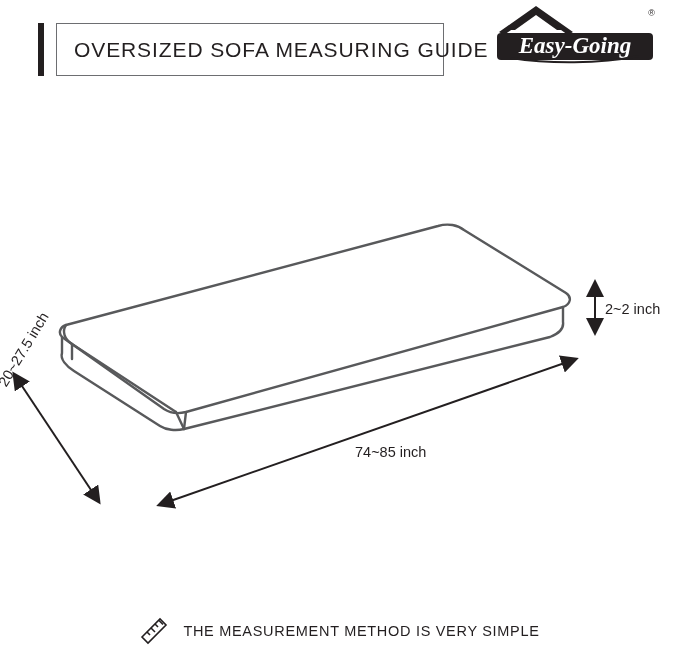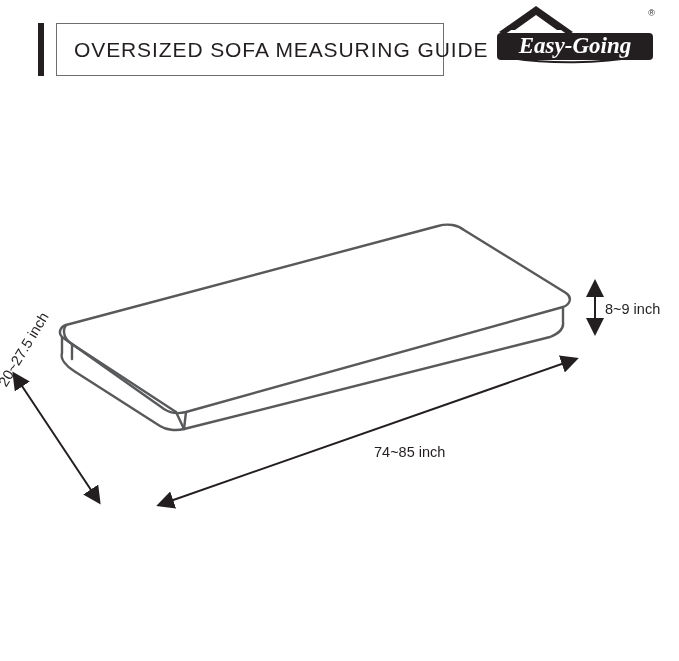--- a/index.html
+++ b/index.html
@@ -87,21 +87,21 @@
     font-size: 14.5px;
     color: #231f20;
     white-space: nowrap;
     font-family: "Liberation Sans", sans-serif;
   }
   #label-height {
     left: 605px;
     top: 205px;
   }
   #label-length {
-    left: 374px;
+    left: 355px;
     top: 348px;
   }
   #label-depth {
     left: -5px;
     top: 285px;
     transform: rotate(-59deg);
     transform-origin: left top;
   }
 
   
@@ -203,19 +203,35 @@
 
       <g stroke="#231f20" stroke-width="2">
         <line x1="159" y1="409" x2="576" y2="263" marker-start="url(#arrowStart)" marker-end="url(#arrowEnd)"></line>
       </g>
 
       <g stroke="#231f20" stroke-width="2">
         <line x1="14" y1="278" x2="99" y2="406" marker-start="url(#arrowStart)" marker-end="url(#arrowEnd)"></line>
       </g>
     </svg>
 
-    <div class="dim-label" id="label-height">8~9 inch</div>
+    <div class="dim-label" id="label-height">2~2 inch</div>
     <div class="dim-label" id="label-length">74~85 inch</div>
     <div class="dim-label" id="label-depth">20~27.5 inch</div>
   </div>
 
+  <div class="footer">
+    <div class="footer-inner">
+      <span class="ruler-icon">
+        <svg width="30" height="30" viewBox="0 0 30 30" xmlns="http://www.w3.org/2000/svg">
+          <g fill="none" stroke="#231f20" stroke-width="1.6">
+            <path d="M3 21 L21 3 L27 9 L9 27 Z"></path>
+            <path d="M8 16 L11 19"></path>
+            <path d="M12 12 L16 16"></path>
+            <path d="M16 8 L19 11"></path>
+            <path d="M20 4.5 L24 8.5"></path>
+          </g>
+        </svg>
+      </span>
+      <span class="footer-text">THE MEASUREMENT METHOD IS VERY SIMPLE</span>
+    </div>
+  </div>
 
 </div>
 
 </body></html>

